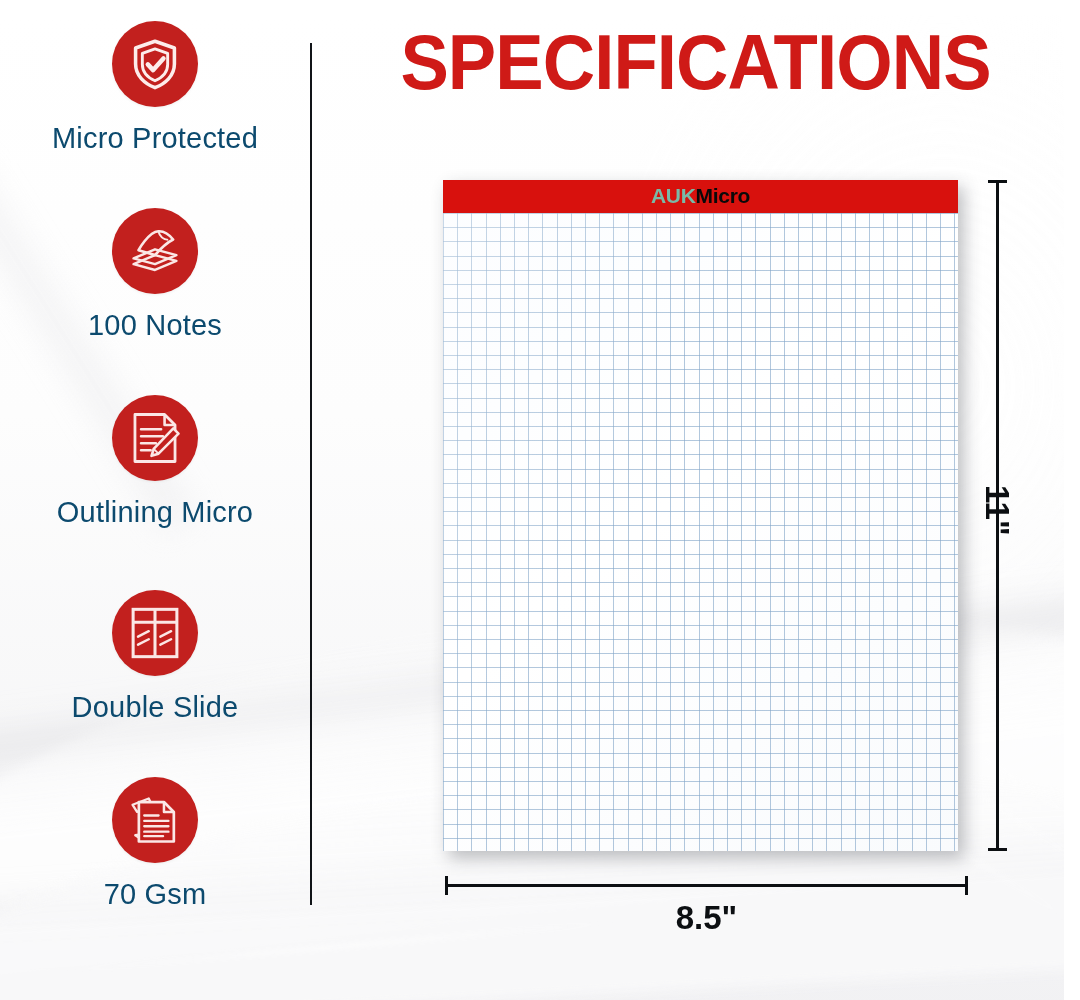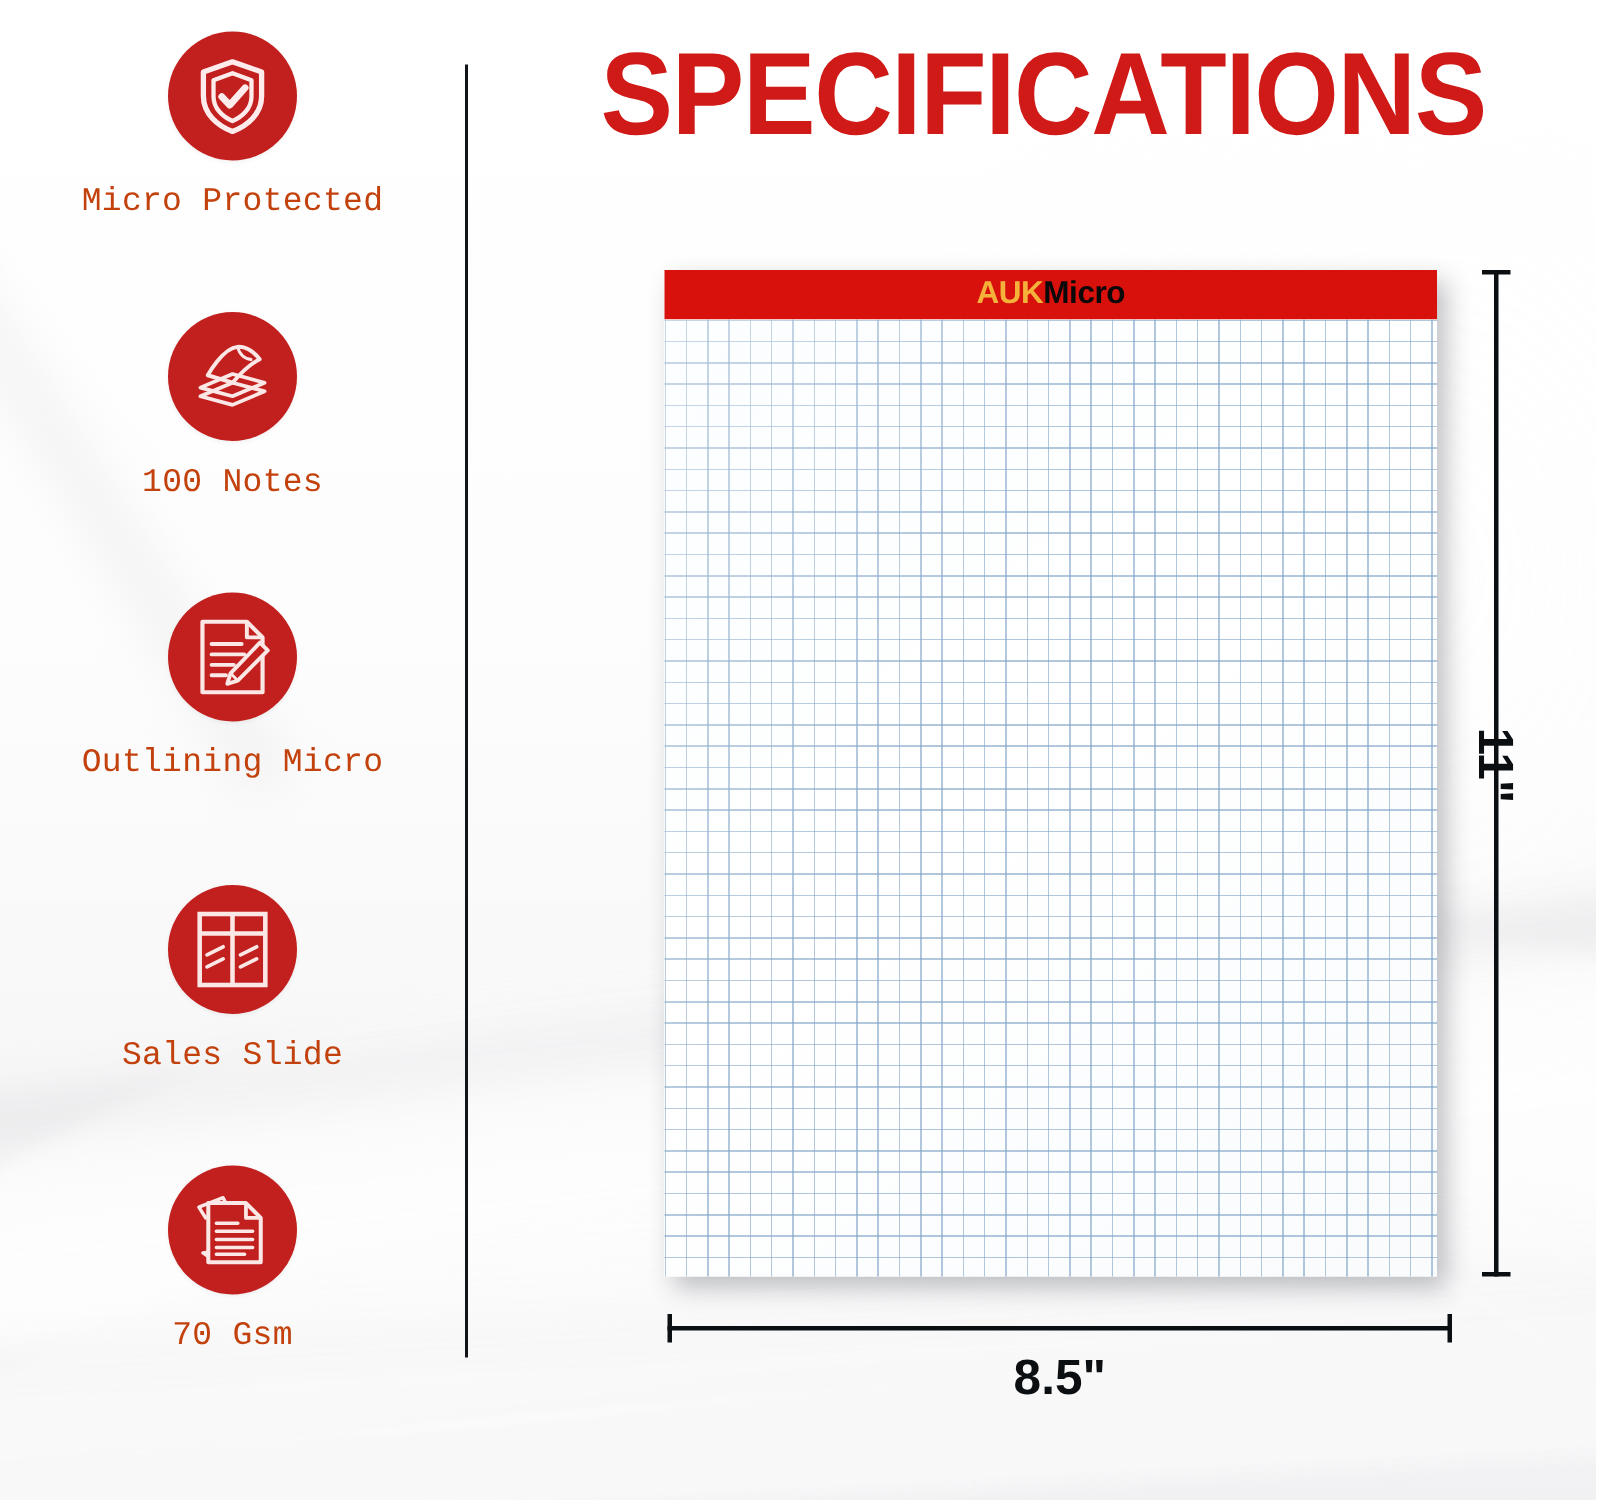--- a/index.html
+++ b/index.html
@@ -120,27 +120,26 @@
     margin: 0 auto;
     display: flex;
     align-items: center;
     justify-content: center;
     box-shadow: 0 1px 3px rgba(0,0,0,.06);
   }
   .icon-circle svg { display: block; }
 
   .feature-label {
     margin-top: 16px;
-    font-size: 22px;
+    font-size: 29px;
     line-height: 1.05;
     font-weight: 400;
-    color: #c2410c;
+    color: #0c4a6e;
     letter-spacing: 0.2px;
     white-space: nowrap;
-    font-family: Liberation Mono, monospace;
   }
 
   
   .spec-title {
     position: absolute;
     left: 311px;
     top: 8px;
     width: 769px;
     text-align: center;
     font-size: 78px;
@@ -172,21 +171,21 @@
     overflow: hidden;
   }
   .pad-logo {
     font-size: 21px;
     font-weight: 700;
     letter-spacing: -0.3px;
     line-height: 1;
     transform: translateY(-1px);
   }
   .pad-logo .lg-a {
-    color: #fde047;
+    color: #5eead4;
     opacity: .78;
     text-shadow: 0 0 1px rgba(216,17,13,.9);
   }
   .pad-logo .lg-b {
     color: #090909;
   }
   .pad-sheet {
     position: relative;
     height: 638px;
     background:
@@ -348,21 +347,21 @@
         <span>
           <svg width="50" height="54" viewBox="0 0 56 60" fill="none">
             <rect x="3.5" y="3.5" width="49" height="53" stroke="#fbe7e6" stroke-width="3.4" fill="none"></rect>
             <path d="M28 3.5 V56.5" stroke="#fbe7e6" stroke-width="3.4"></path>
             <path d="M3.5 18 H52.5" stroke="#fbe7e6" stroke-width="3.4"></path>
             <path d="M9 34 L21 28 M9 43 L21 37" stroke="#fbe7e6" stroke-width="2.8" stroke-linecap="round"></path>
             <path d="M34 34 L46 28 M34 43 L46 37" stroke="#fbe7e6" stroke-width="2.8" stroke-linecap="round"></path>
           </svg>
         </span>
       </div>
-      <div class="feature-label">Sales Slide</div>
+      <div class="feature-label">Double Slide</div>
     </div>
 
     <div class="feature f4">
       <div class="icon-circle">
         <span>
           <svg width="52" height="54" viewBox="0 0 58 60" fill="none">
             <path d="M4 13 L22 6 L26 14 L9 21 Z" stroke="#fbe7e6" stroke-width="2.6" fill="none" stroke-linejoin="round"></path>
             <path d="M7 47 L13 51 L30 53 L28 44 Z" stroke="#fbe7e6" stroke-width="2.6" fill="none" stroke-linejoin="round"></path>
             <path d="M11 10 H39 L50 21 V54 H11 Z" stroke="#fbe7e6" stroke-width="3" fill="#C2201E" stroke-linejoin="round"></path>
             <path d="M39 10 V21 H50" stroke="#fbe7e6" stroke-width="2.8" fill="none" stroke-linejoin="round"></path>

